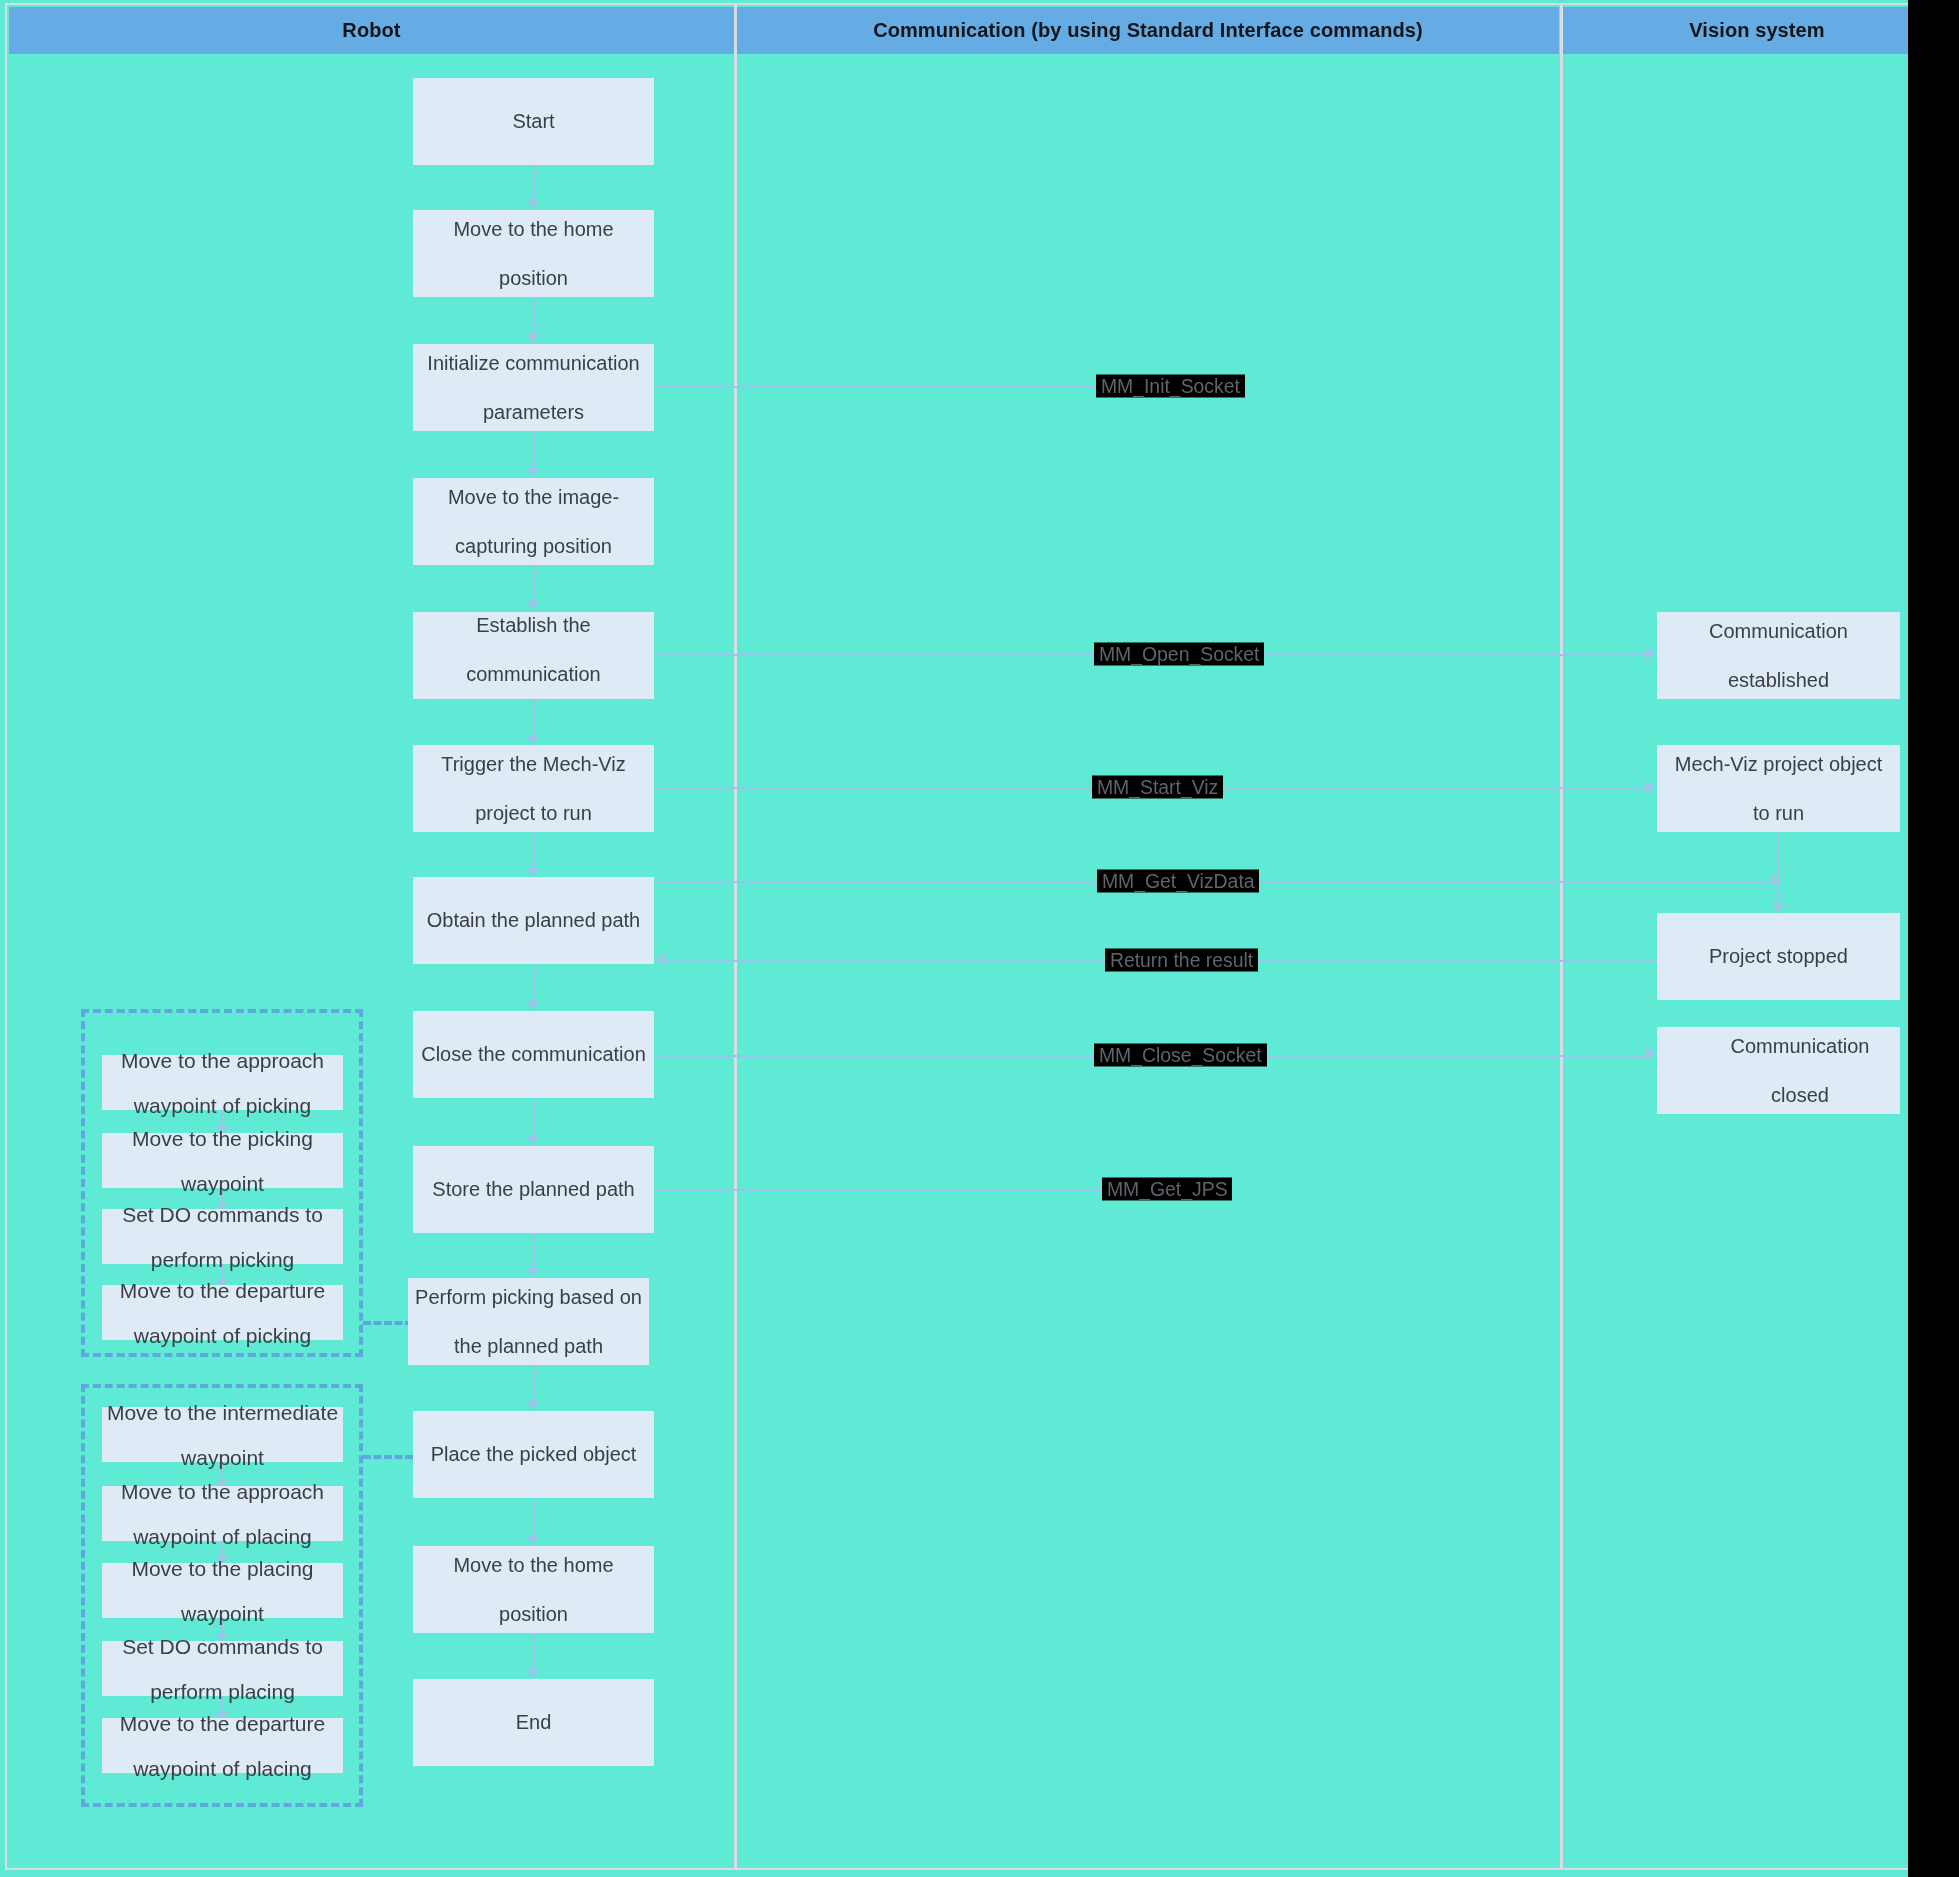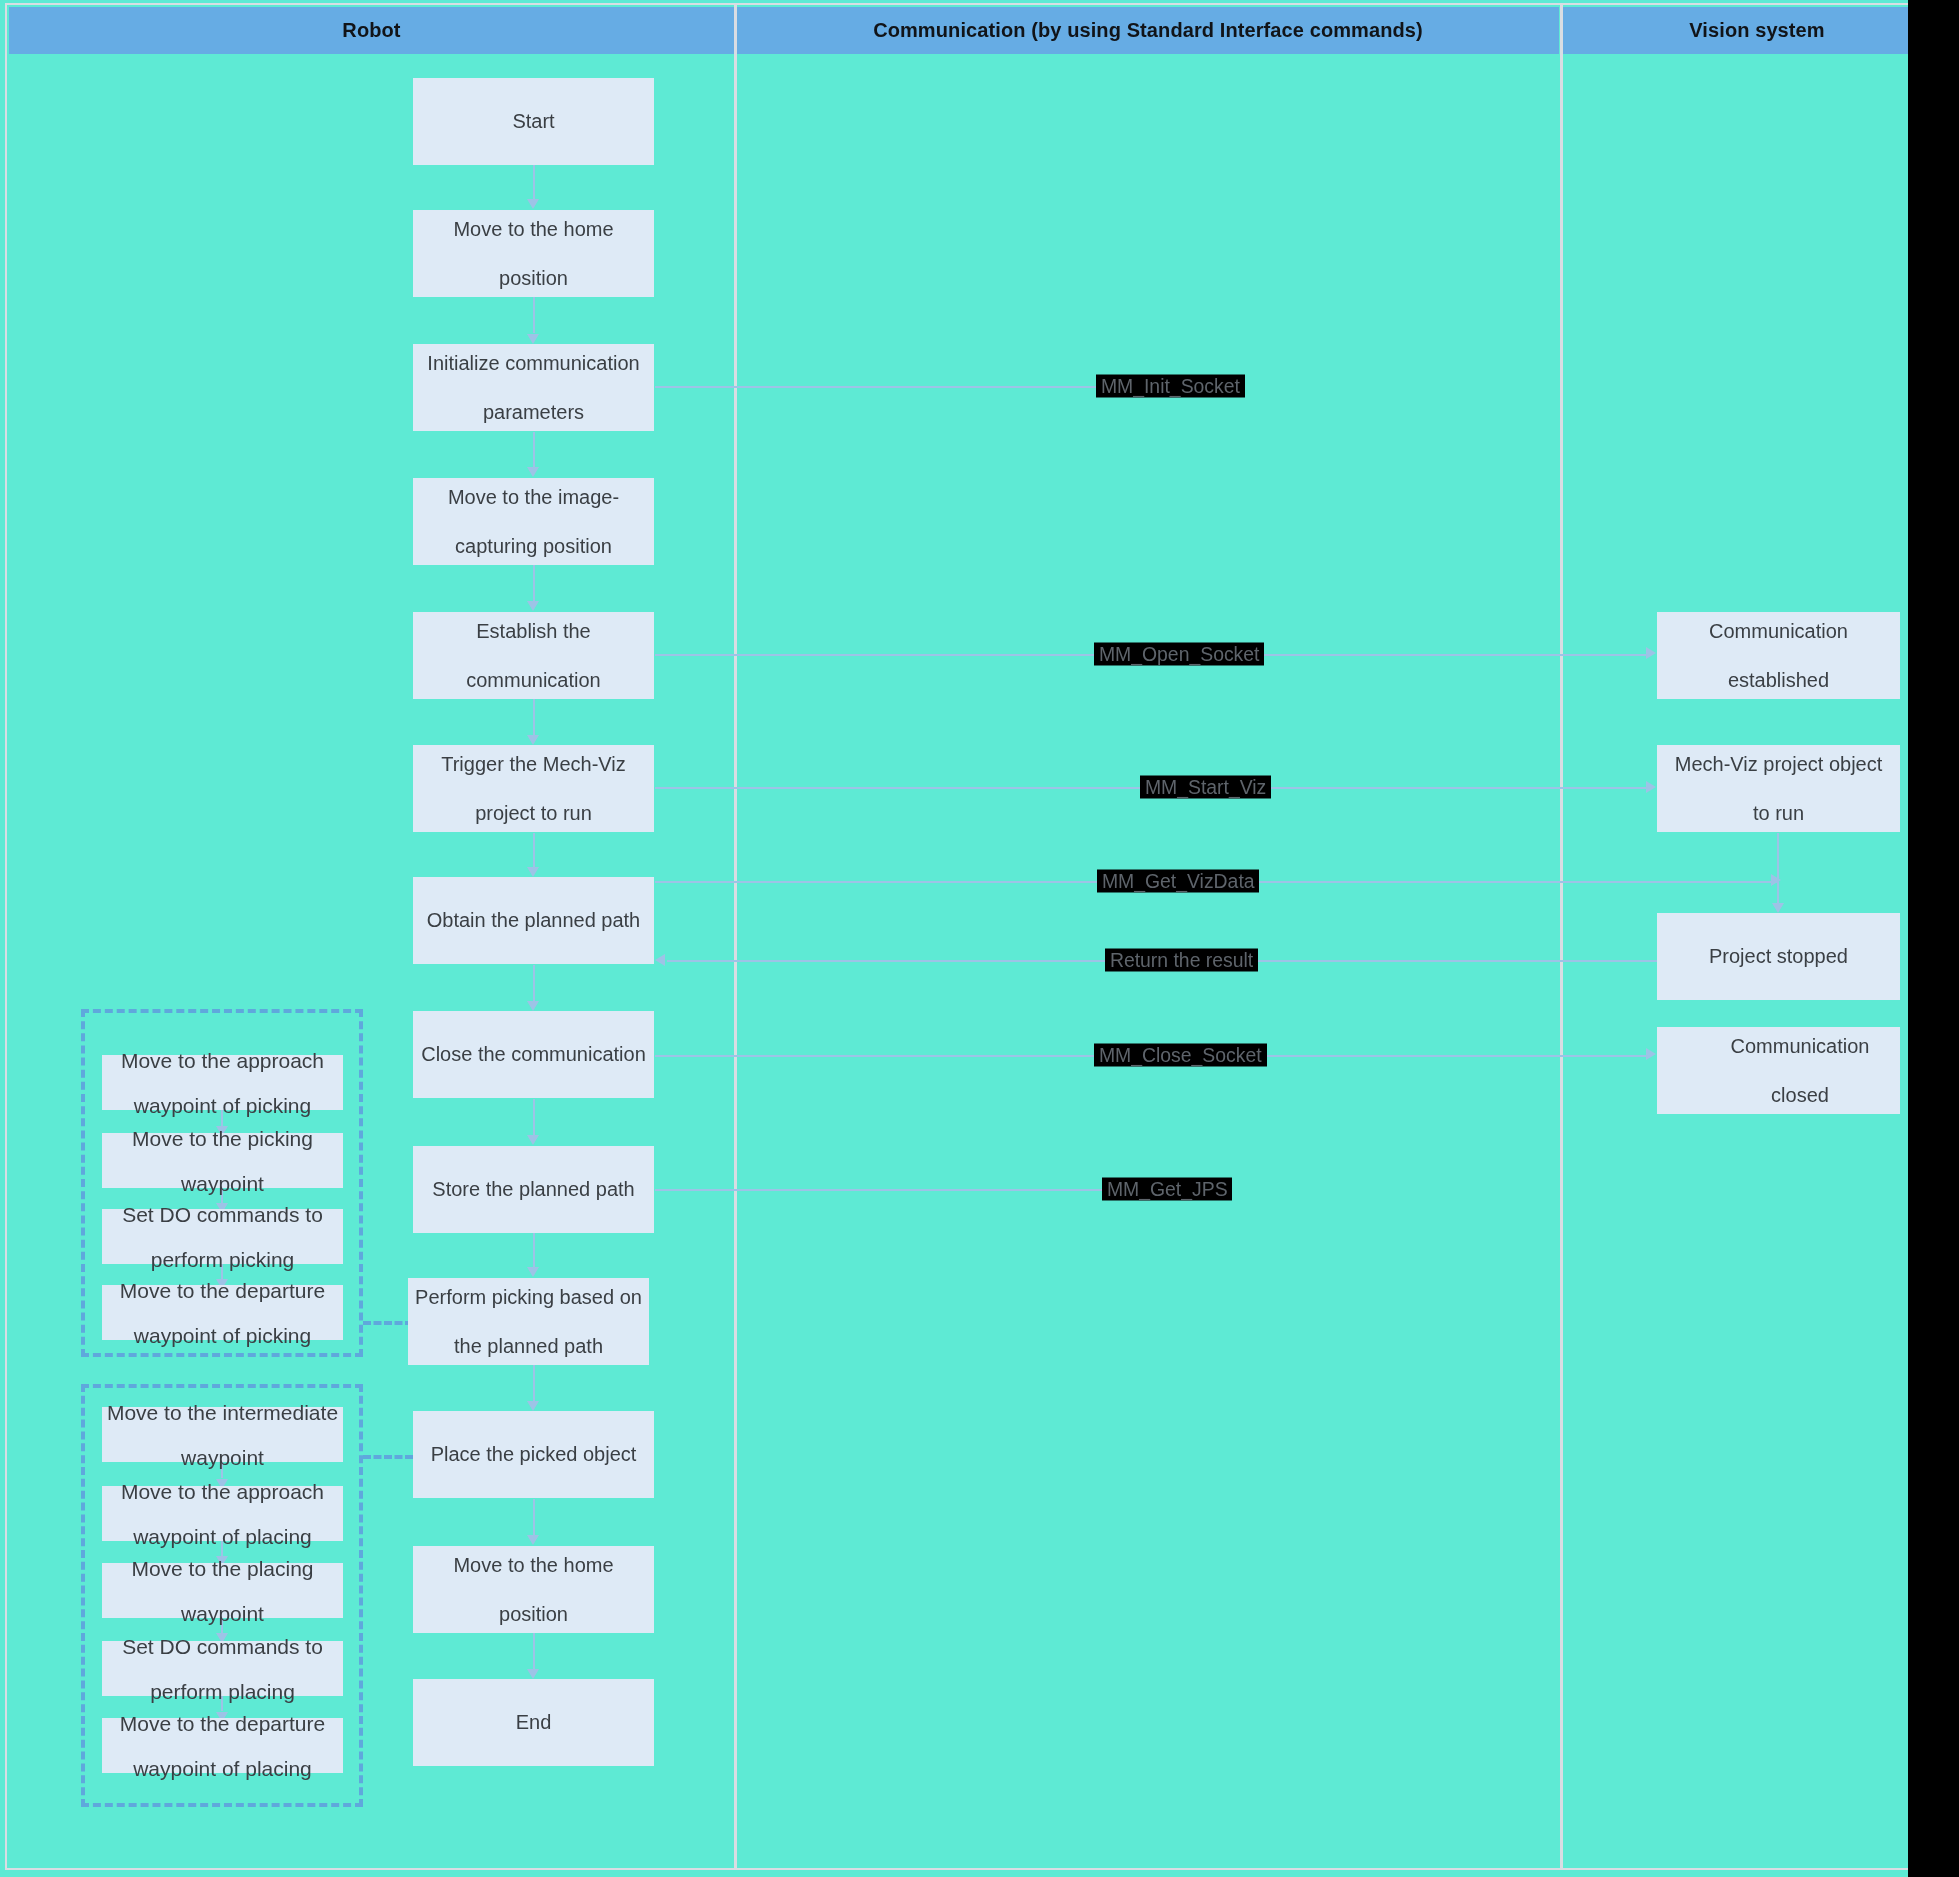--- a/index.html
+++ b/index.html
@@ -176,21 +176,21 @@
 position</span>
   </div>
   <div class="node" style="left:413px;top:344px;width:241px;height:87px;">
     <span class="txt">Initialize communication
 parameters</span>
   </div>
   <div class="node" style="left:413px;top:478px;width:241px;height:87px;">
     <span class="txt">Move to the image-
 capturing position</span>
   </div>
-  <div class="node" style="left:413px;top:612px;width:241px;height:87px;">
+  <div class="node" style="left:413px;top:612px;width:241px;height:87px;align-items:flex-end;">
     <span class="txt">Establish the
 communication</span>
   </div>
   <div class="node" style="left:413px;top:745px;width:241px;height:87px;">
     <span class="txt">Trigger the Mech-Viz
 project to run</span>
   </div>
   <div class="node" style="left:413px;top:877px;width:241px;height:87px;">
     <span class="txt">Obtain the planned path</span>
   </div>
@@ -271,21 +271,21 @@
 
   <div class="hline" style="left:655px;top:386px;width:510px;"></div>
   <div class="msg-label" style="left:1096px;top:386px;">MM_Init_Socket</div>
 
   <div class="hline" style="left:655px;top:654px;width:992px;"></div>
   <div class="arrow-right" style="left:1646px;top:647px;"></div>
   <div class="msg-label" style="left:1094px;top:654px;">MM_Open_Socket</div>
 
   <div class="hline" style="left:655px;top:787px;width:992px;"></div>
   <div class="arrow-right" style="left:1646px;top:781px;"></div>
-  <div class="msg-label" style="left:1140px;top:787px;">MM_Start_Viz</div>
+  <div class="msg-label" style="left:1092px;top:787px;">MM_Start_Viz</div>
 
   <div class="hline" style="left:655px;top:881px;width:1124px;"></div>
   <div class="arrow-right" style="left:1771px;top:874px;"></div>
   <div class="msg-label" style="left:1097px;top:881px;">MM_Get_VizData</div>
 
   <div class="hline" style="left:667px;top:960px;width:990px;"></div>
   <div class="arrow-left" style="left:655px;top:954px;"></div>
   <div class="msg-label" style="left:1105px;top:960px;">Return the result</div>
 
   <div class="hline" style="left:655px;top:1055px;width:992px;"></div>

